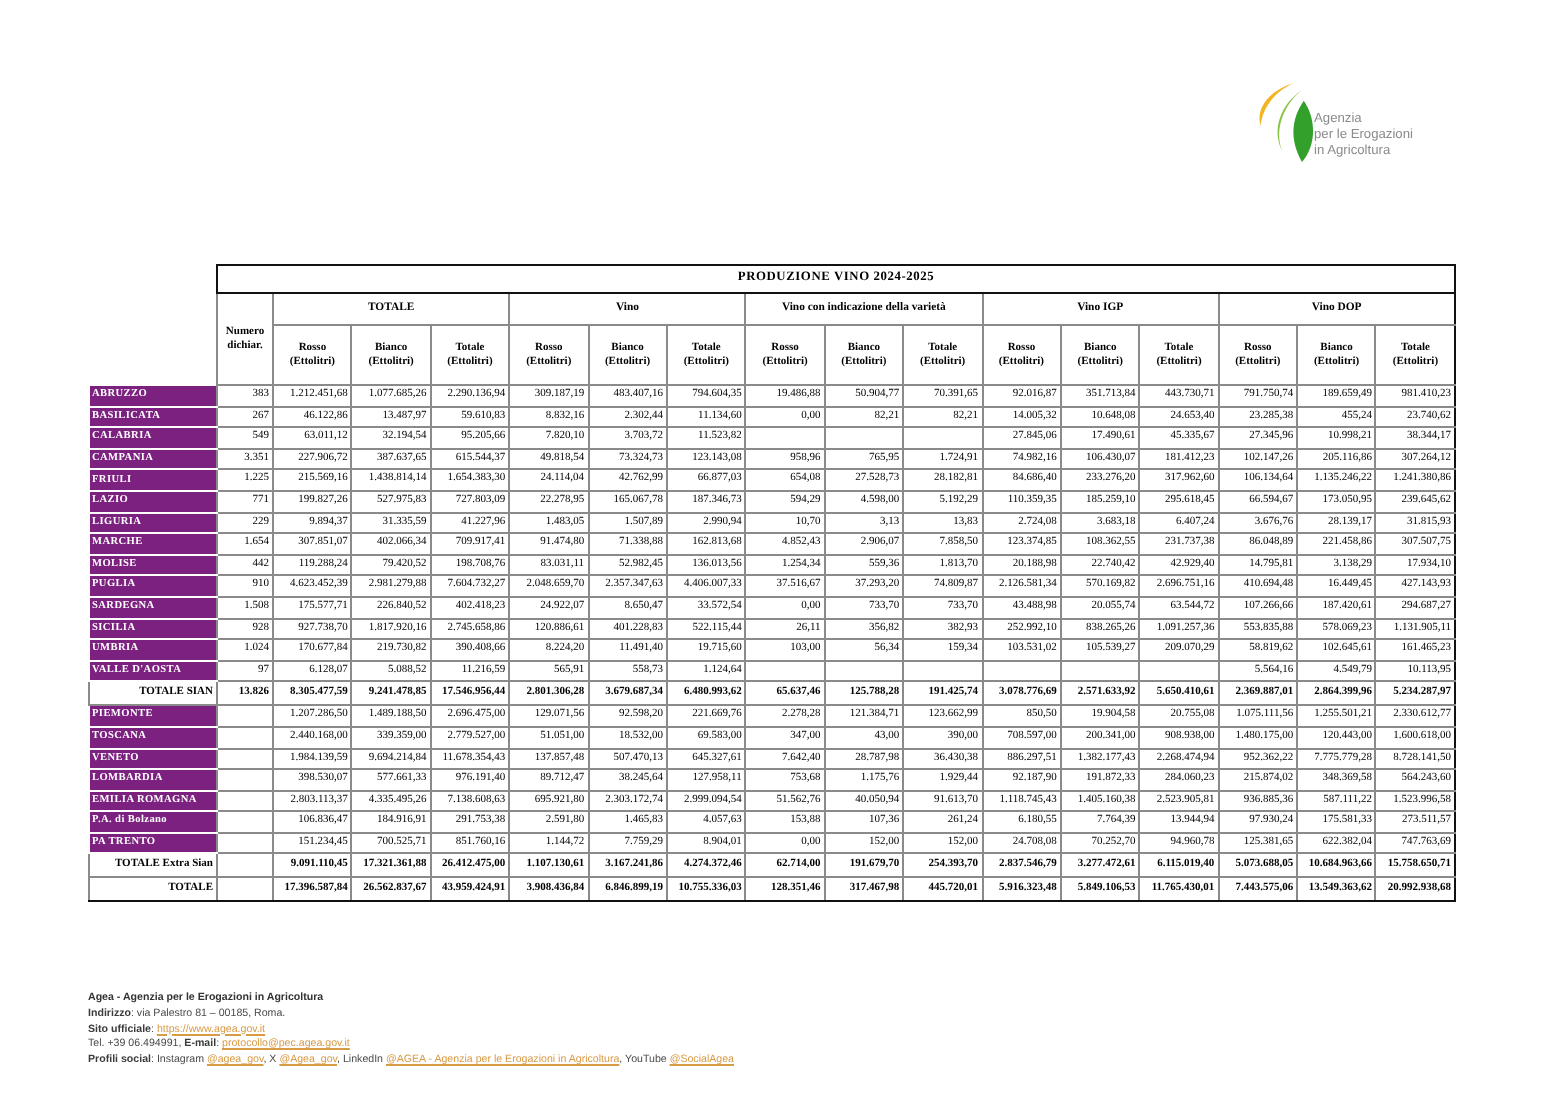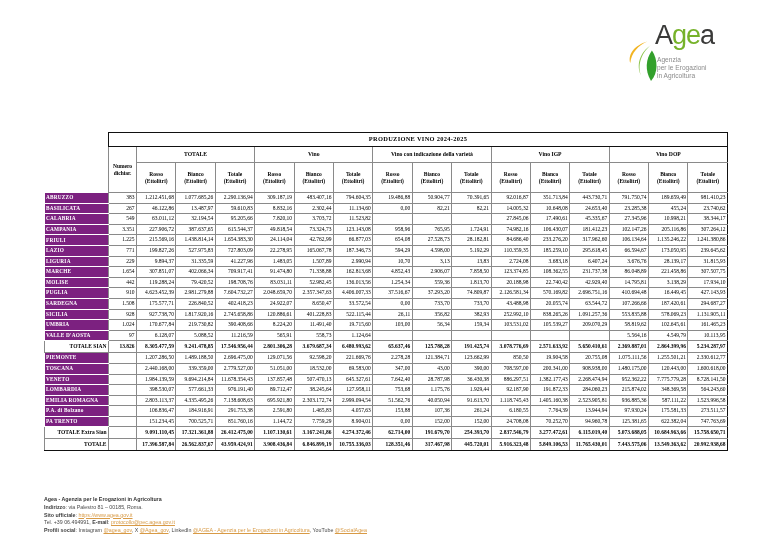--- a/index.html
+++ b/index.html
@@ -51,21 +51,20 @@
 <body>
 
 <div>
 
   <div class="logo">
     <svg class="swoosh" width="36" height="50" viewBox="0 0 40 52">
       <path d="M26,2 C12,6 4,16 7,26 C8,15 16,6 26,2 Z" style="fill:var(--yellow)"></path>
       <path d="M30,6 C18,14 13,28 19,40 C14,27 21,13 30,6 Z" style="fill:var(--lgreen)"></path>
       <path d="M31,12 C24,22 23,34 30,46 C38,37 38,22 31,12 Z" style="fill:var(--dgreen)"></path>
     </svg>
-    <div class="logo-word"><span>A</span><span class="g">ge</span><span>a</span></div>
     <div class="logo-sub">Agenzia
 per le Erogazioni
 in Agricoltura</div>
   </div>
 
   <div class="tblwrap">
     <table>
       <colgroup>
         <col class="c-name">
           <col class="c-num">

